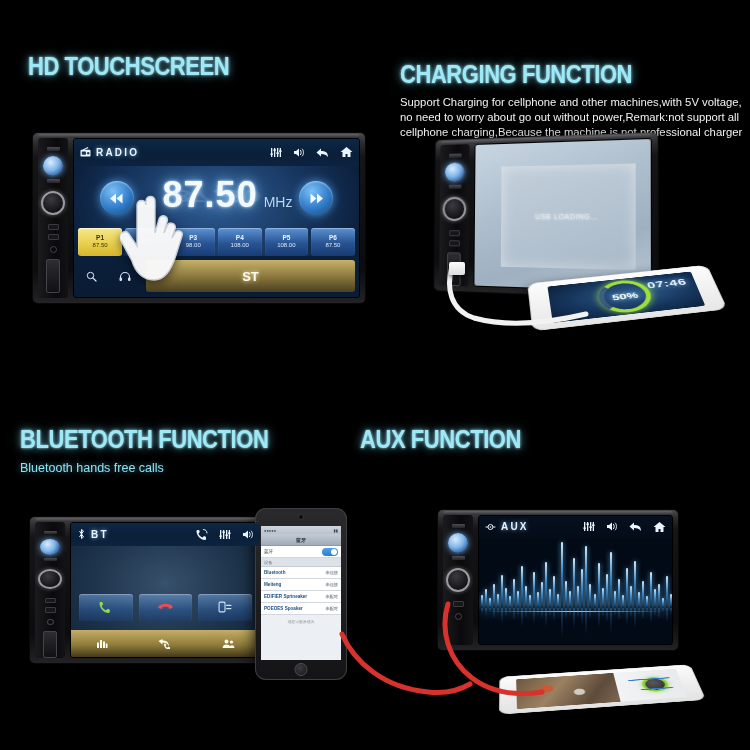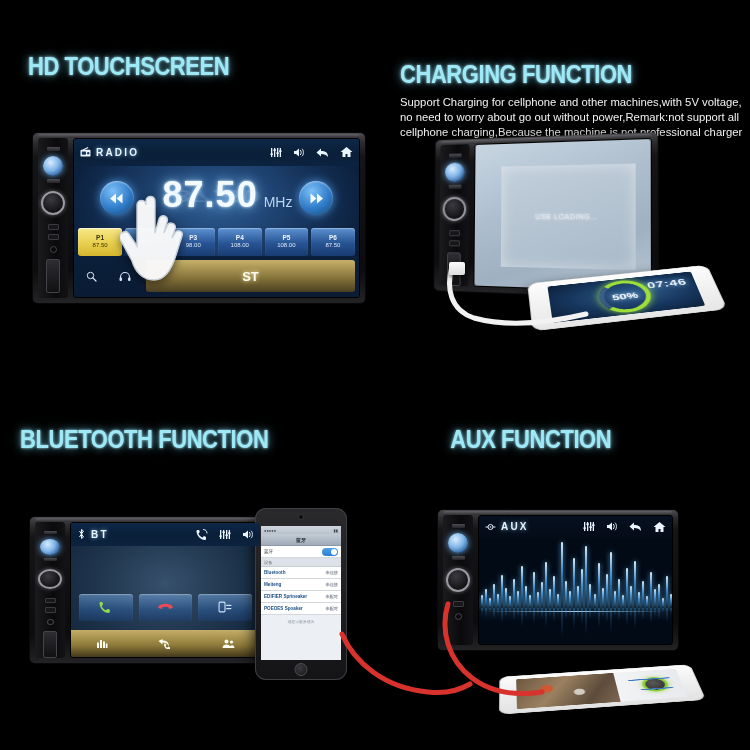--- a/index.html
+++ b/index.html
@@ -550,20 +550,21 @@
 <div id="charge-phone" style="left:530px; top:258px; width:190px; height:76px;">
   <div class="cp-screen">
     <div class="cp-clock">07:46</div>
     <div class="ring"></div>
     <div class="ring-pct">50%</div>
   </div>
 </div>
 
 <div class="panel" style="left:20px; top:425px; width:345px;">
   <div class="h-title">BLUETOOTH FUNCTION</div>
+  <div class="h-sub-cyan">Bluetooth hands free calls</div>
 </div>
 
 <div class="unit" style="left:30px; top:517px; width:236px; height:146px;">
   <div class="sidepanel">
     <div class="side-btn"></div>
     <div class="pwr-ring"></div>
     <div class="side-btn"></div>
     <div class="knob"></div>
     <div class="slot"></div>
     <div class="slot"></div>
@@ -697,21 +698,21 @@
       </div>
     <div class="ip-foot">现在可被发现为</div>
   </div>
   <div class="ip-home"></div>
 </div>
 
 <svg class="cable" style="left:336px; top:628px;" width="140" height="90" viewBox="0 0 140 90">
   <path d="M6 6 C18 34 48 60 92 64 C110 66 124 62 134 56" stroke="#d8322c" stroke-width="5" fill="none" stroke-linecap="round"></path>
 </svg>
 
-<div class="panel" style="left:360px; top:425px; width:388px;text-align:center;">
+<div class="panel" style="left:360px; top:425px; width:388px;">
   <div class="h-title">AUX FUNCTION</div>
 </div>
 
 <div class="unit" style="left:438px; top:510px; width:240px; height:140px;">
   <div class="sidepanel">
     <div class="side-btn"></div>
     <div class="pwr-ring"></div>
     <div class="side-btn"></div>
     <div class="knob"></div>
     <div class="slot"></div>

